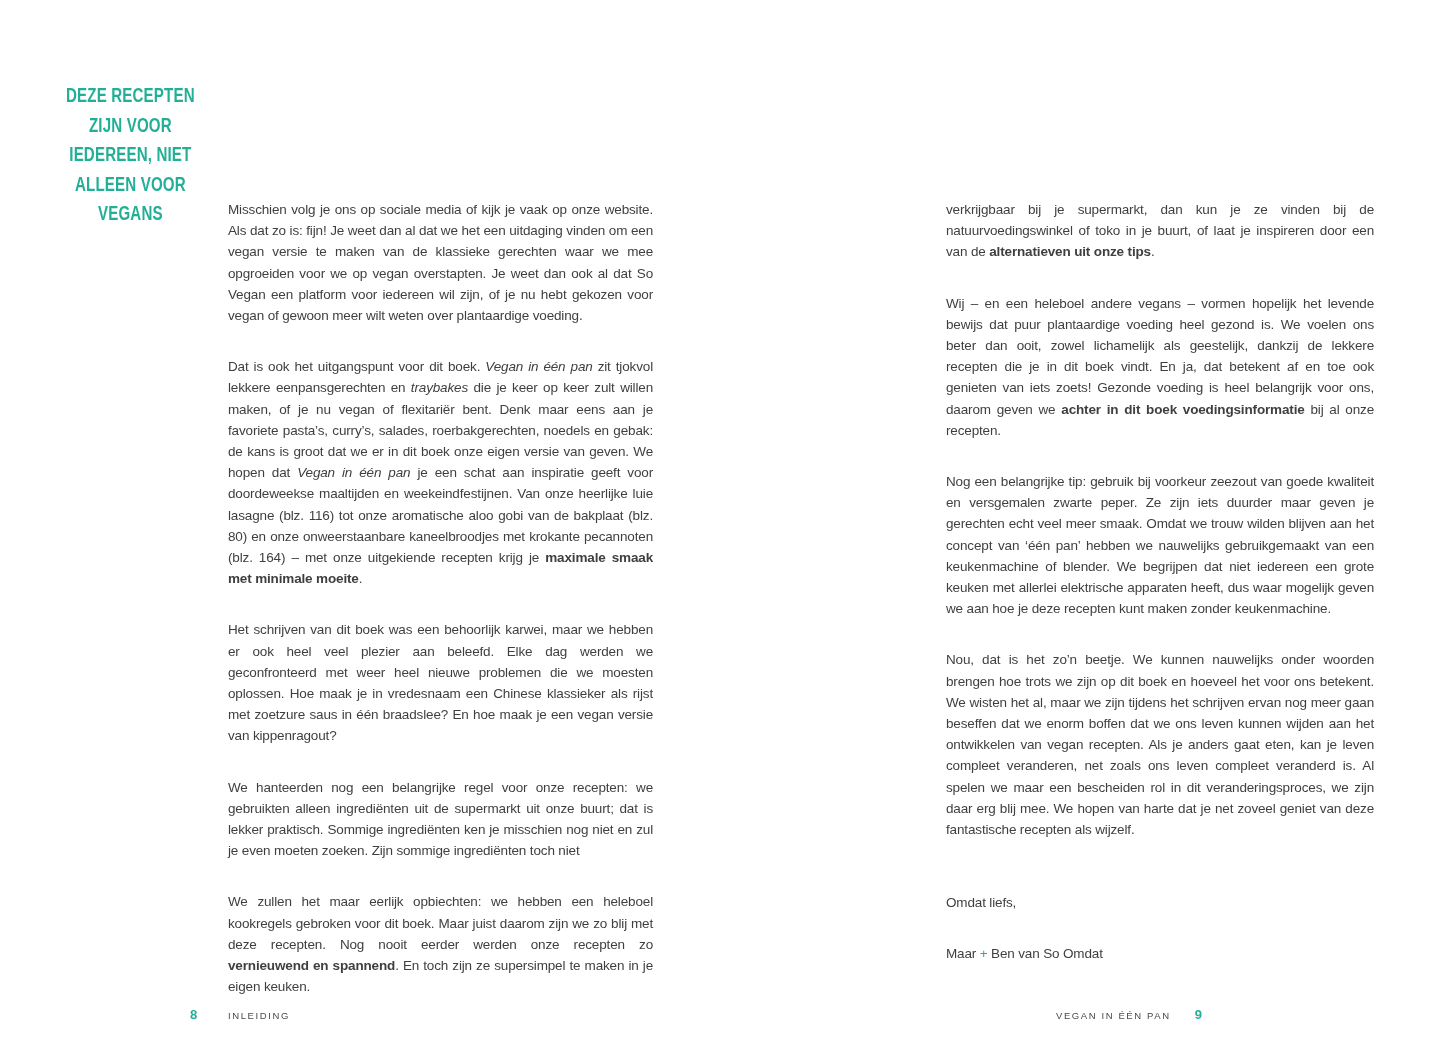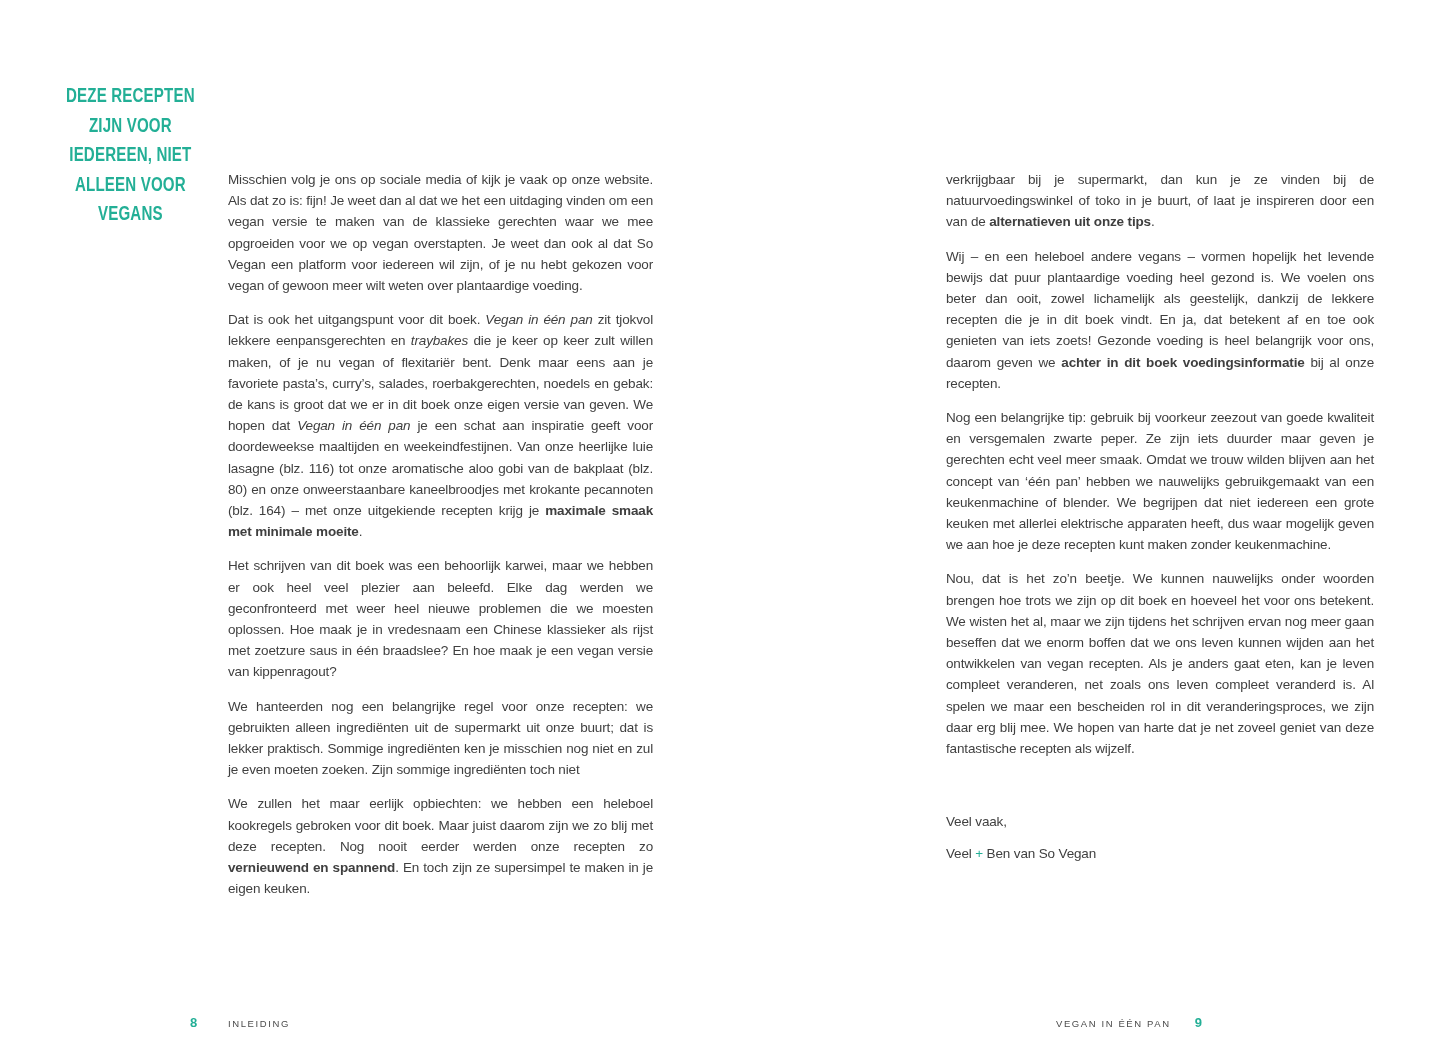--- a/index.html
+++ b/index.html
@@ -32,32 +32,33 @@
   .col { position: absolute; top: 169px; }
   .col-left  { left: 228px; width: 425px; }
   .col-right { left: 946px; width: 428px; }
   .para {
     font-size: 13.5px;
     line-height: 21.2px;
     letter-spacing: -0.15px;
     color: var(--text);
     text-align: justify;
     margin-bottom: 13px;
+    margin-top: 30px;
   }
   .para:last-child { margin-bottom: 0; }
   .seg-i { font-style: italic; }
   .seg-b { font-weight: bold; }
   .seg-accent { color: var(--accent); }
 
   
   .signoff { margin-top: 52px; }
   .signoff .para { text-align: left; margin-bottom: 11px; }
 
   
-  .footer { position: absolute; top: 1005px; white-space: nowrap; margin-top: 8px; }
+  .footer { position: absolute; top: 1005px; white-space: nowrap; }
   .footer-left { left: 190px; }
   .footer-right { left: 1056px; }
   .page-num {
     font-size: 13px;
     font-weight: bold;
     color: var(--accent);
   }
   .footer-left .page-num { display: inline-block; width: 38px; }
   .footer-label {
     font-size: 9.5px;
@@ -88,22 +89,22 @@
     </div>
 
   <div class="col col-right">
     <div>
         <p class="para"><span>verkrijgbaar bij je supermarkt, dan kun je ze vinden bij de natuurvoedingswinkel of toko in je buurt, of laat je inspireren door een van de </span><span class="seg-b">alternatieven uit onze tips</span><span>.</span></p>
         <p class="para"><span>Wij – en een heleboel andere vegans – vormen hopelijk het levende bewijs dat puur plantaardige voeding heel gezond is. We voelen ons beter dan ooit, zowel lichamelijk als geestelijk, dankzij de lekkere recepten die je in dit boek vindt. En ja, dat betekent af en toe ook genieten van iets zoets! Gezonde voeding is heel belangrijk voor ons, daarom geven we </span><span class="seg-b">achter in dit boek voedingsinformatie</span><span> bij al onze recepten.</span></p>
         <p class="para"><span>Nog een belangrijke tip: gebruik bij voorkeur zeezout van goede kwaliteit en versgemalen zwarte peper. Ze zijn iets duurder maar geven je gerechten echt veel meer smaak. Omdat we trouw wilden blijven aan het concept van ‘één pan’ hebben we nauwelijks gebruikgemaakt van een keukenmachine of blender. We begrijpen dat niet iedereen een grote keuken met allerlei elektrische apparaten heeft, dus waar mogelijk geven we aan hoe je deze recepten kunt maken zonder keukenmachine.</span></p>
         <p class="para"><span>Nou, dat is het zo’n beetje. We kunnen nauwelijks onder woorden brengen hoe trots we zijn op dit boek en hoeveel het voor ons betekent. We wisten het al, maar we zijn tijdens het schrijven ervan nog meer gaan beseffen dat we enorm boffen dat we ons leven kunnen wijden aan het ontwikkelen van vegan recepten. Als je anders gaat eten, kan je leven compleet veranderen, net zoals ons leven compleet veranderd is. Al spelen we maar een bescheiden rol in dit veranderingsproces, we zijn daar erg blij mee. We hopen van harte dat je net zoveel geniet van deze fantastische recepten als wijzelf.</span></p>
       </div>
     <div class="signoff">
-      <p class="para">Veel vaak,</p>
-      <p class="para"><span>Veel </span><span class="seg-accent">+</span><span> Ben van So Vegan</span></p>
+      <p class="para">Omdat liefs,</p>
+      <p class="para"><span>Maar </span><span class="seg-accent">+</span><span> Ben van So Omdat</span></p>
     </div>
   </div>
 
   <div class="footer footer-left">
     <span class="page-num">8</span><span class="footer-label">INLEIDING</span>
   </div>
 
   <div class="footer footer-right">
     <span class="footer-label">VEGAN IN ÉÉN PAN</span><span class="page-num">9</span>
   </div>

